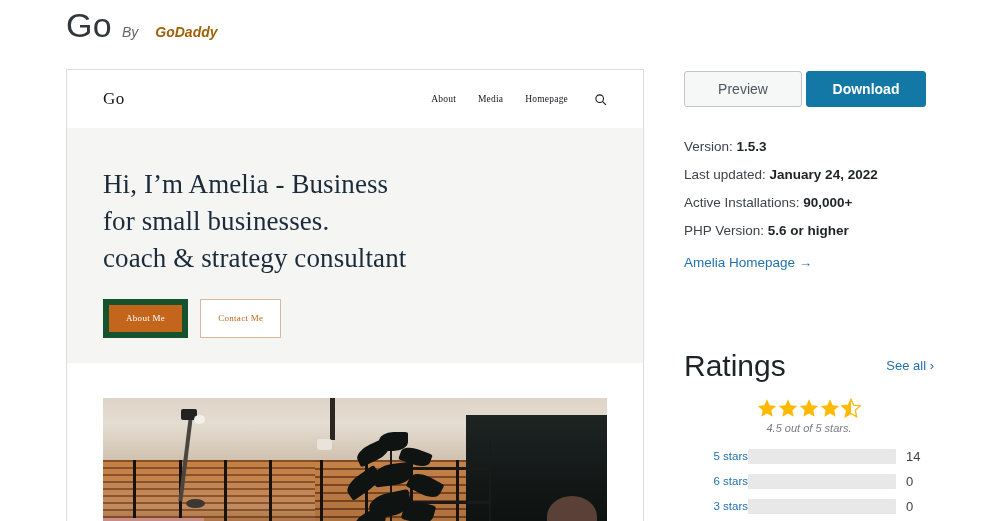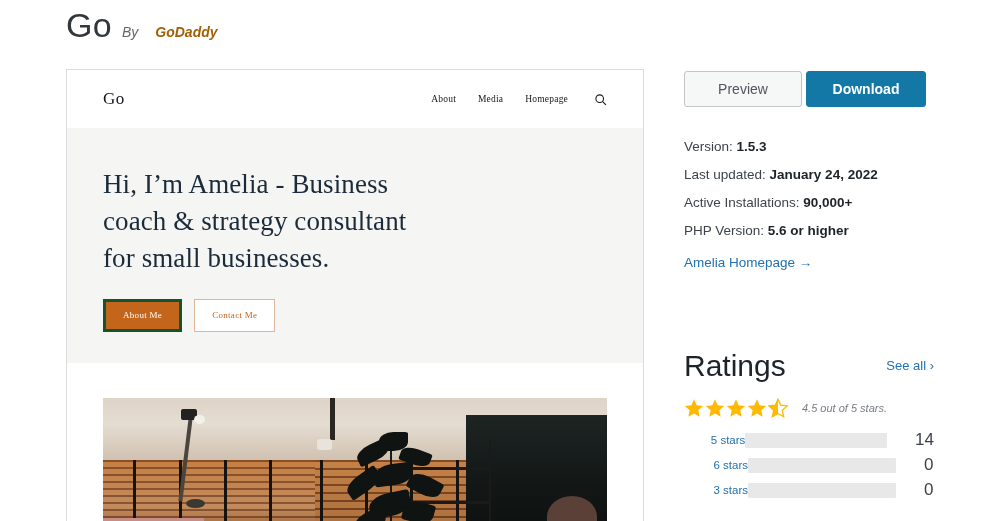--- a/index.html
+++ b/index.html
@@ -58,21 +58,21 @@
   }
   .hero-title {
     font-family: "Liberation Serif", serif;
     font-size: 27px; line-height: 1.37; color: #1b2b3a;
     font-weight: 400; letter-spacing: .1px;
   }
   .hero-buttons { display: flex; gap: 12px; margin-top: 22px; }
   .btn-primary {
     background: #c4651c; color: #fff;
     font-family: "Liberation Serif", serif;
-    font-size: 9px; padding: 9px 17px; border: 3px solid #14532d;
+    font-size: 9px; padding: 9px 17px; border: 6px solid #14532d;
     letter-spacing: .3px; cursor: pointer; line-height: 1;
   }
   .btn-outline {
     background: #fff; color: #c4651c;
     font-family: "Liberation Serif", serif;
     font-size: 9px; padding: 9px 17px; border: 1px solid #dbb79b;
     letter-spacing: .3px; cursor: pointer; line-height: 1;
   }
 
   .hero-photo-wrap { background: #fff; padding: 35px 36px 0 36px; }
@@ -183,39 +183,39 @@
     display: flex; align-items: flex-end; justify-content: space-between;
   }
   .ratings-title {
     font-size: 30px; font-weight: 400; color: #1d2327; line-height: 1.1;
   }
   .see-all {
     font-size: 13px; color: #2271b1; text-decoration: none;
     margin-bottom: 9px; white-space: nowrap;
   }
 
-  .stars-row { display: flex; align-items: center; gap: 14px; margin-top: 16px; }
+  .stars-row { display: flex; align-items: center; gap: 4px; margin-top: 16px; flex-direction: column; }
   .stars { display: flex; gap: 1px; }
   .star { width: 20px; height: 20px; display: block; }
   .rating-text { font-size: 11px; font-style: italic; color: #787c82; }
 
   .bars { margin-top: 12px; }
   .bar-row {
     display: flex; align-items: center; height: 20px; margin-bottom: 5px; text-align: right;
   }
   .bar-label {
     width: 64px; font-size: 11.5px; color: #2271b1;
     text-decoration: none; white-space: nowrap;
   }
   .bar-track {
     width: 148px; height: 15px; background: #e8e8e8; border-radius: 1px;
     overflow: hidden;
   }
   .bar-fill { height: 100%; background: #ffc23c; }
-  .bar-count { margin-left: 28px; font-size: 17px; color: #3c434a; }
+  .bar-count { margin-left: 10px; font-size: 13px; color: #3c434a; }
 </style>
 </head>
 <body>
 
 <div class="page">
 
   <div class="theme-head">
     <span class="theme-title">Go</span>
     <span class="theme-author">
       <span>By</span><a class="author-link" href="#">GoDaddy</a>
@@ -235,22 +235,22 @@
             <circle cx="10.5" cy="10.5" r="7"></circle>
             <line x1="15.6" y1="15.6" x2="22" y2="22"></line>
           </svg>
         </span>
       </span>
     </div>
 
     <div class="hero">
       <div class="hero-title">
         <div>Hi, I’m Amelia - Business</div>
+        <div>for small businesses.</div>
         <div>coach &amp; strategy consultant</div>
-        <div>for small businesses.</div>
       </div>
       <div class="hero-buttons">
         <button class="btn-primary">About Me</button>
         <button class="btn-outline">Contact Me</button>
       </div>
     </div>
 
     <div class="hero-photo-wrap">
       <div class="hero-photo">
         <div class="ph-ceiling"></div>

